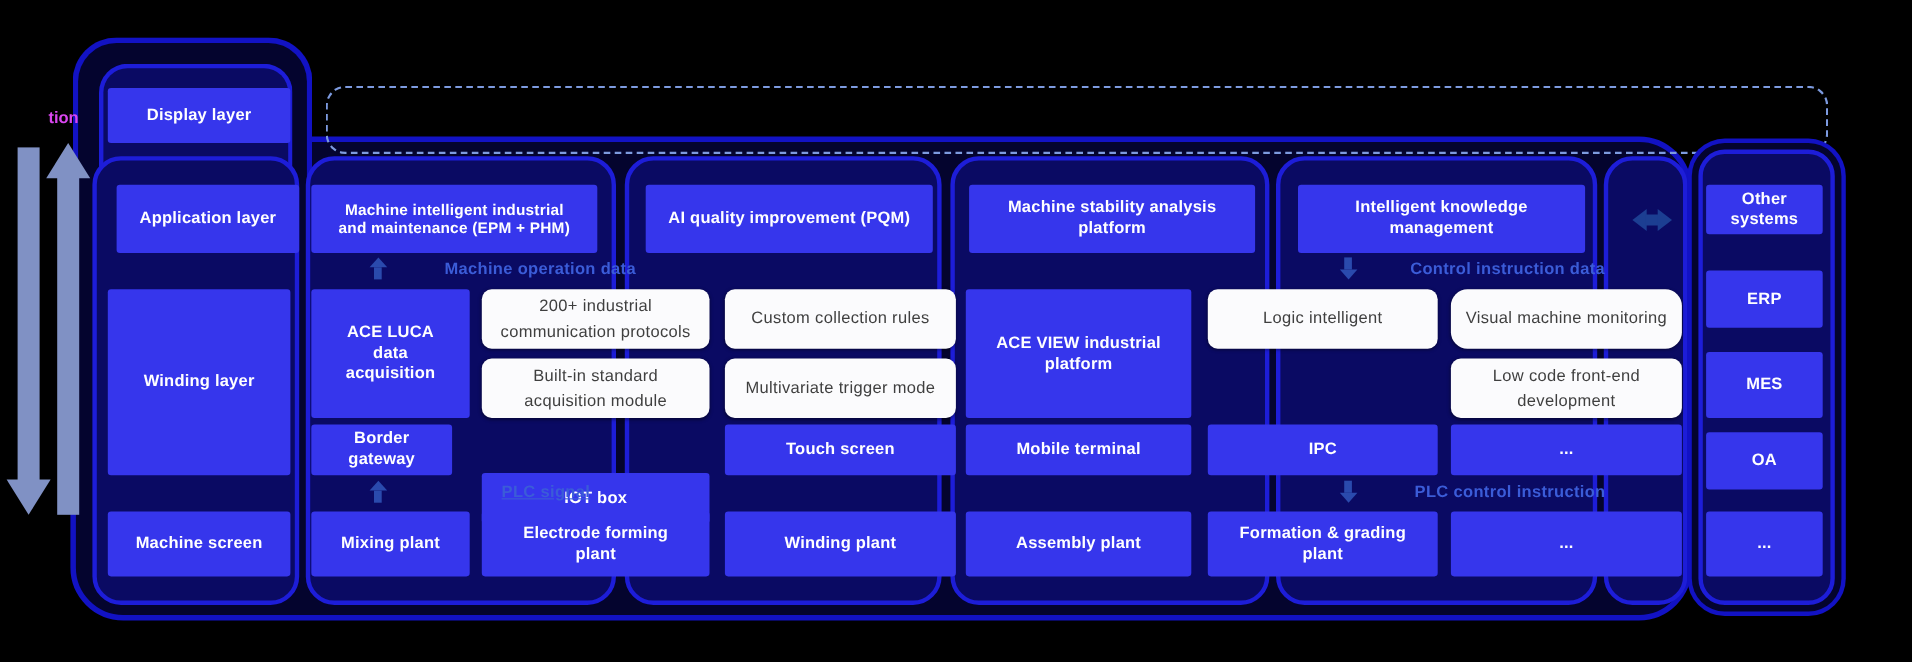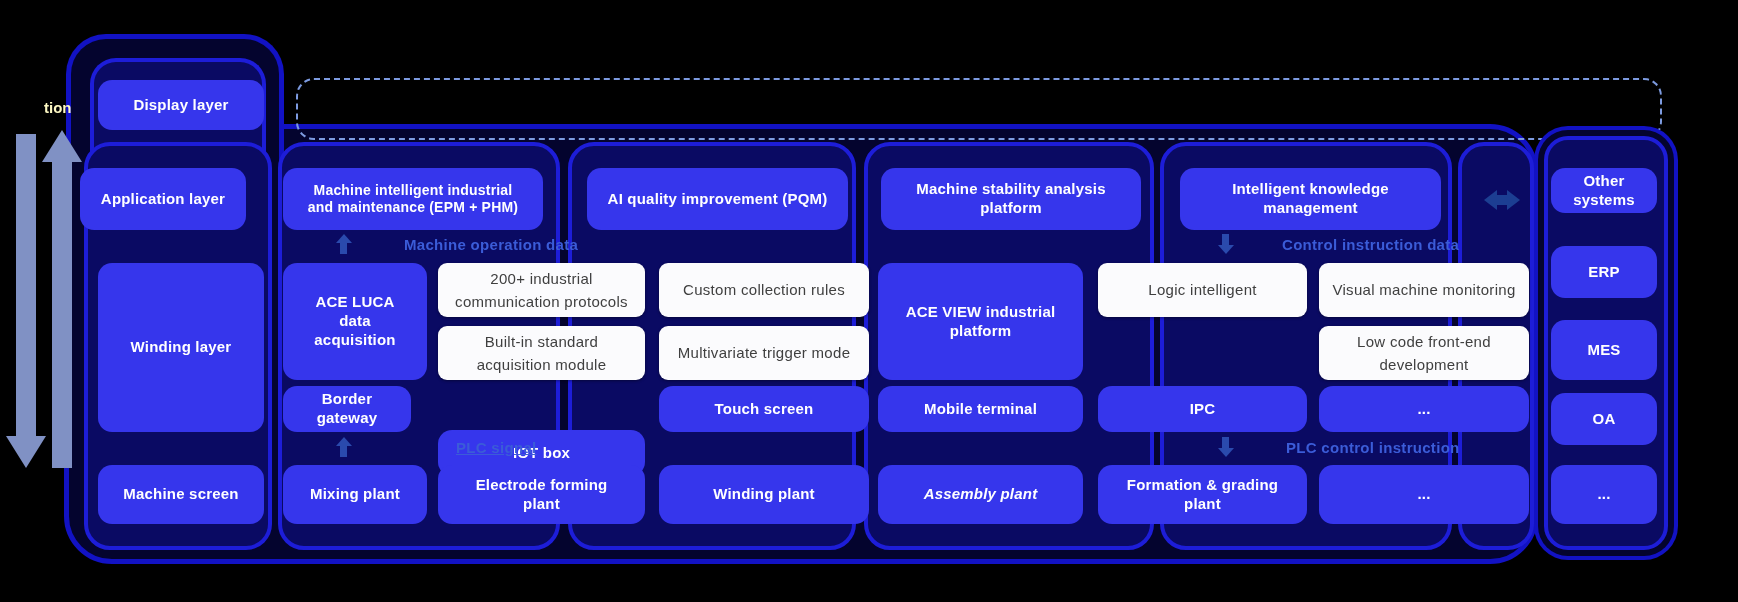--- a/index.html
+++ b/index.html
@@ -17,40 +17,40 @@
   .dashed{position:absolute;left:296px;top:78px;width:1366px;height:62px;
          border:2px dashed #7d9be0;border-radius:18px;box-sizing:border-box;z-index:3;}
   .icc{position:absolute;top:142px;height:408px;background:#0a0a63;
        border:4px solid #1d1dd8;border-radius:26px;box-sizing:border-box;z-index:4;}
   .rightcol{position:absolute;left:1544px;top:136px;width:124px;height:414px;
        background:#0a0a63;border:4px solid #1d1dd8;border-radius:24px;box-sizing:border-box;
        box-shadow:0 0 0 6px #04042e,0 0 0 10px #1212c4;z-index:4;}
   
   .box{position:absolute;background:#3636ec;color:#fff;font-weight:bold;font-size:15px;
        line-height:1.25;letter-spacing:.2px;display:flex;align-items:center;justify-content:center;
-       text-align:center;border-radius:14px;padding:2px 20px;box-sizing:border-box;z-index:6;}
+       text-align:center;border-radius:3px;padding:2px 20px;box-sizing:border-box;z-index:6;}
   .box.small{font-size:14px;}
   .wbox{position:absolute;background:#fbfbfd;color:#3f3f3f;font-weight:400;font-size:15px;
        line-height:1.55;letter-spacing:.3px;display:flex;align-items:center;justify-content:center;
        text-align:center;border-radius:9px;padding:2px 8px;box-sizing:border-box;
        box-shadow:0 1px 3px rgba(0,0,0,.4);z-index:6;}
   
   .flowlab{position:absolute;color:#3b5cd8;font-size:15px;font-weight:bold;letter-spacing:.3px;z-index:6;white-space:nowrap;}
   .tri{position:absolute;width:0;height:0;z-index:6;}
   .shaft{position:absolute;z-index:6;}
   .sm-up-head{border-left:8px solid transparent;border-right:8px solid transparent;border-bottom:9px solid #2a4aad;}
   .sm-dn-head{border-left:8px solid transparent;border-right:8px solid transparent;border-top:9px solid #2a4aad;}
   .sm-shaft{width:7px;background:#2a4aad;}
   .big-shaft{width:20px;background:#8091c4;}
   .big-dn-head{border-left:20px solid transparent;border-right:20px solid transparent;border-top:32px solid #8091c4;}
   .big-up-head{border-left:20px solid transparent;border-right:20px solid transparent;border-bottom:32px solid #8091c4;}
   .dbl-l{border-top:10px solid transparent;border-bottom:10px solid transparent;border-right:13px solid #1c3e92;}
   .dbl-r{border-top:10px solid transparent;border-bottom:10px solid transparent;border-left:13px solid #1c3e92;}
   .dbl-shaft{background:#1c3e92;width:12px;height:10px;}
-  .fragment{position:absolute;color:#fef9c3;font-weight:bold;font-size:15px;z-index:6;}
+  .fragment{position:absolute;color:#d946ef;font-weight:bold;font-size:15px;z-index:6;}
 </style>
 </head>
 <body>
 
 <div class="stage">
 
   <div class="outer"></div>
   <div class="bump-outer"></div>
   <div class="dashed"></div>
   <div class="bump-inner"></div>
@@ -62,21 +62,21 @@
   <div class="icc" style="left:1458px;width:76px;"></div>
   <div class="rightcol"></div>
 
   <div class="fragment" style="left:44px;top:99px;">tion</div>
   <div class="shaft big-shaft" style="left:16px;top:134px;height:304px;"></div>
   <div class="tri big-dn-head" style="left:6px;top:436px;"></div>
   <div class="tri big-up-head" style="left:42px;top:130px;"></div>
   <div class="shaft big-shaft" style="left:52px;top:160px;height:308px;"></div>
 
   <div class="box" style="left:98px;top:80px;width:166px;height:50px;">Display layer</div>
-  <div class="box" style="left:80px;top:168px;width:166px;height:62px;">Application layer</div>
+  <div class="box" style="left:106px;top:168px;width:166px;height:62px;">Application layer</div>
   <div class="box" style="left:98px;top:263px;width:166px;height:169px;">Winding layer</div>
   <div class="box" style="left:98px;top:465px;width:166px;height:59px;">Machine screen</div>
 
   <div class="box small" style="left:283px;top:168px;width:260px;height:62px;">Machine intelligent industrial and maintenance (EPM + PHM)</div>
   <div class="box" style="left:587px;top:168px;width:261px;height:62px;">AI quality improvement (PQM)</div>
   <div class="box" style="left:881px;top:168px;width:260px;height:62px;">Machine stability analysis platform</div>
   <div class="box" style="left:1180px;top:168px;width:261px;height:62px;">Intelligent knowledge management</div>
   <div class="box" style="left:1551px;top:168px;width:106px;height:45px;text-align:center;">Other systems</div>
 
   <div class="tri dbl-l" style="left:1484px;top:190px;"></div>
@@ -90,41 +90,41 @@
   <div class="tri sm-dn-head" style="left:1218px;top:245px;"></div>
   <div class="flowlab" style="left:1282px;top:236px;">Control instruction data</div>
 
   <div class="box" style="left:283px;top:263px;width:144px;height:117px;">ACE LUCA data acquisition</div>
   <div class="wbox" style="left:438px;top:263px;width:207px;height:54px;">200+ industrial communication protocols</div>
   <div class="wbox" style="left:659px;top:263px;width:210px;height:54px;">Custom collection rules</div>
   <div class="wbox" style="left:438px;top:326px;width:207px;height:54px;">Built-in standard acquisition module</div>
   <div class="wbox" style="left:659px;top:326px;width:210px;height:54px;">Multivariate trigger mode</div>
   <div class="box" style="left:878px;top:263px;width:205px;height:117px;">ACE VIEW industrial platform</div>
   <div class="wbox" style="left:1098px;top:263px;width:209px;height:54px;">Logic intelligent</div>
-  <div class="wbox" style="left:1319px;top:263px;width:210px;height:54px;">Visual machine monitoring</div>
+  <div class="wbox" style="left:1319px;top:263px;width:210px;height:54px;border-radius:15px;">Visual machine monitoring</div>
   <div class="wbox" style="left:1319px;top:326px;width:210px;height:54px;">Low code front-end development</div>
 
   <div class="box" style="left:283px;top:386px;width:128px;height:46px;">Border gateway</div>
   <div class="box" style="left:438px;top:386px;width:207px;height:46px;margin-top:44px;">IOT box</div>
   <div class="box" style="left:659px;top:386px;width:210px;height:46px;">Touch screen</div>
   <div class="box" style="left:878px;top:386px;width:205px;height:46px;">Mobile terminal</div>
   <div class="box" style="left:1098px;top:386px;width:209px;height:46px;">IPC</div>
   <div class="box" style="left:1319px;top:386px;width:210px;height:46px;">...</div>
 
   <div class="tri sm-up-head" style="left:336px;top:437px;"></div>
   <div class="shaft sm-shaft" style="left:340px;top:446px;height:11px;"></div>
   <div class="flowlab" style="left:456px;top:439px;text-decoration:underline;">PLC signal</div>
   <div class="shaft sm-shaft" style="left:1222px;top:437px;height:11px;"></div>
   <div class="tri sm-dn-head" style="left:1218px;top:448px;"></div>
   <div class="flowlab" style="left:1286px;top:439px;">PLC control instruction</div>
 
   <div class="box" style="left:283px;top:465px;width:144px;height:59px;">Mixing plant</div>
   <div class="box" style="left:438px;top:465px;width:207px;height:59px;">Electrode forming plant</div>
   <div class="box" style="left:659px;top:465px;width:210px;height:59px;">Winding plant</div>
-  <div class="box" style="left:878px;top:465px;width:205px;height:59px;font-style:italic;">Assembly plant</div>
+  <div class="box" style="left:878px;top:465px;width:205px;height:59px;">Assembly plant</div>
   <div class="box" style="left:1098px;top:465px;width:209px;height:59px;">Formation &amp; grading plant</div>
   <div class="box" style="left:1319px;top:465px;width:210px;height:59px;">...</div>
   <div class="box" style="left:1551px;top:465px;width:106px;height:59px;">...</div>
 
   <div class="box" style="left:1551px;top:246px;width:106px;height:52px;">ERP</div>
   <div class="box" style="left:1551px;top:320px;width:106px;height:60px;">MES</div>
   <div class="box" style="left:1551px;top:393px;width:106px;height:52px;">OA</div>
 
 </div>
 

